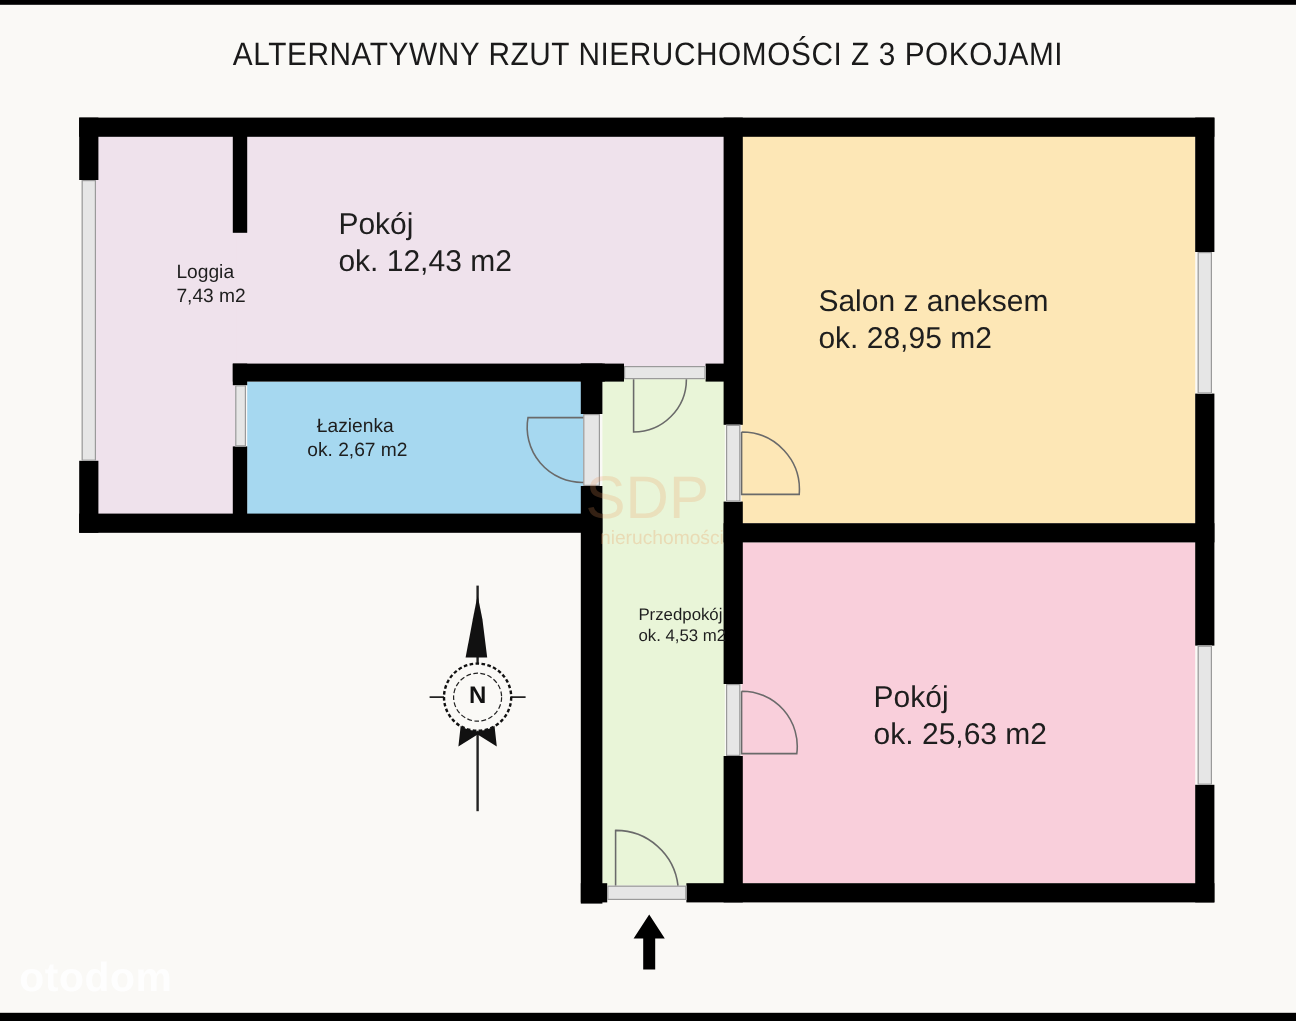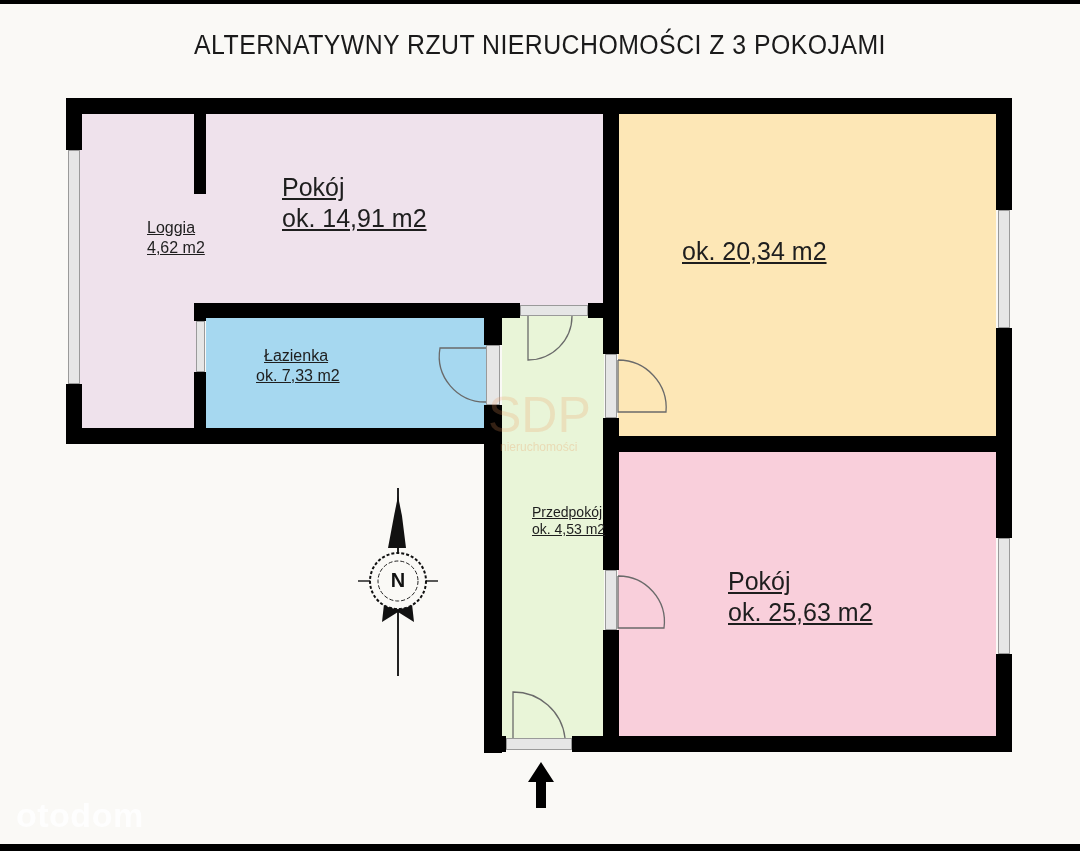--- a/index.html
+++ b/index.html
@@ -3,25 +3,25 @@
 <meta charset="utf-8">
 <style>
   html, body { margin:0; padding:0; }
   body { width:1080px; height:851px; background:#faf9f6; position:relative; overflow:hidden; font-family:"Liberation Sans", sans-serif; }
   .topbar { position:absolute; left:0; top:0; width:1080px; height:4px; background:#000; }
   .bottombar { position:absolute; left:0; top:844px; width:1080px; height:7px; background:#000; }
   .title { position:absolute; left:0; top:30px; width:1080px; text-align:center; font-size:27px; color:#1a1a1a; letter-spacing:0.5px; transform:scaleX(0.92); }
   .abs { position:absolute; }
   .wall { position:absolute; background:#000; }
   .room { position:absolute; }
-  .lbl { position:absolute; color:#1e1e1e; line-height:1.22; white-space:nowrap;text-decoration:underline; }
+  .lbl { position:absolute; color:#1e1e1e; line-height:1.22; white-space:nowrap; }
   .win { position:absolute; background:#e6e6e6; border:1px solid #9a9a9a; box-sizing:border-box; }
   .watermark { position:absolute; left:16px; top:796px; font-size:34px; font-weight:bold; color:#fefefe; letter-spacing:0.5px; }
   .sdp { position:absolute; left:488px; top:386px; font-size:50px; font-weight:normal; color:rgba(235,150,90,0.22); }
-  .sdp-sub { position:absolute; left:500px; top:440px; font-size:12px; color:rgba(235,150,90,0.28);text-align:right; }
+  .sdp-sub { position:absolute; left:500px; top:440px; font-size:16px; color:rgba(235,150,90,0.28);text-align:right; }
   svg { position:absolute; overflow:visible; }
 </style>
 </head>
 <body>
 
 <div class="topbar"></div>
 
 <div class="title">ALTERNATYWNY RZUT NIERUCHOMOŚCI Z 3 POKOJAMI</div>
 
 <div class="room" style="left:80px;top:112px;width:530px;height:196px;background:#efe2ec;"></div>
@@ -72,32 +72,33 @@
     <path d="M618 576 L618 628 L664 628 A46 46 0 0 0 618 576"></path>
     <path d="M513 738 L513 692 A52 52 0 0 1 565 738"></path>
   </g>
 </svg>
 
 <div class="sdp">SDP</div>
 <div class="sdp-sub">nieruchomości</div>
 
 <div class="lbl" style="left:282px;top:172px;font-size:25px;">
   <div>Pokój</div>
-  <div>ok. 14,91 m2</div>
+  <div>ok. 12,43 m2</div>
 </div>
 <div class="lbl" style="left:108px;top:218px;font-size:16px;margin-left:39px;">
   <div>Loggia</div>
-  <div>4,62 m2</div>
+  <div>7,43 m2</div>
 </div>
 <div class="lbl" style="left:256px;top:346px;font-size:16px;">
   <div style="padding-left:8px;">Łazienka</div>
-  <div>ok. 7,33 m2</div>
+  <div>ok. 2,67 m2</div>
 </div>
 <div class="lbl" style="left:682px;top:236px;font-size:25px;">
-  <div>ok. 20,34 m2</div>
+  <div>Salon z aneksem</div>
+  <div>ok. 28,95 m2</div>
 </div>
 <div class="lbl" style="left:532px;top:504px;font-size:14px;width:100px;overflow:hidden;">
   <div>Przedpokój</div>
   <div>ok. 4,53 m2</div>
 </div>
 <div class="lbl" style="left:728px;top:566px;font-size:25px;">
   <div>Pokój</div>
   <div>ok. 25,63 m2</div>
 </div>
 

